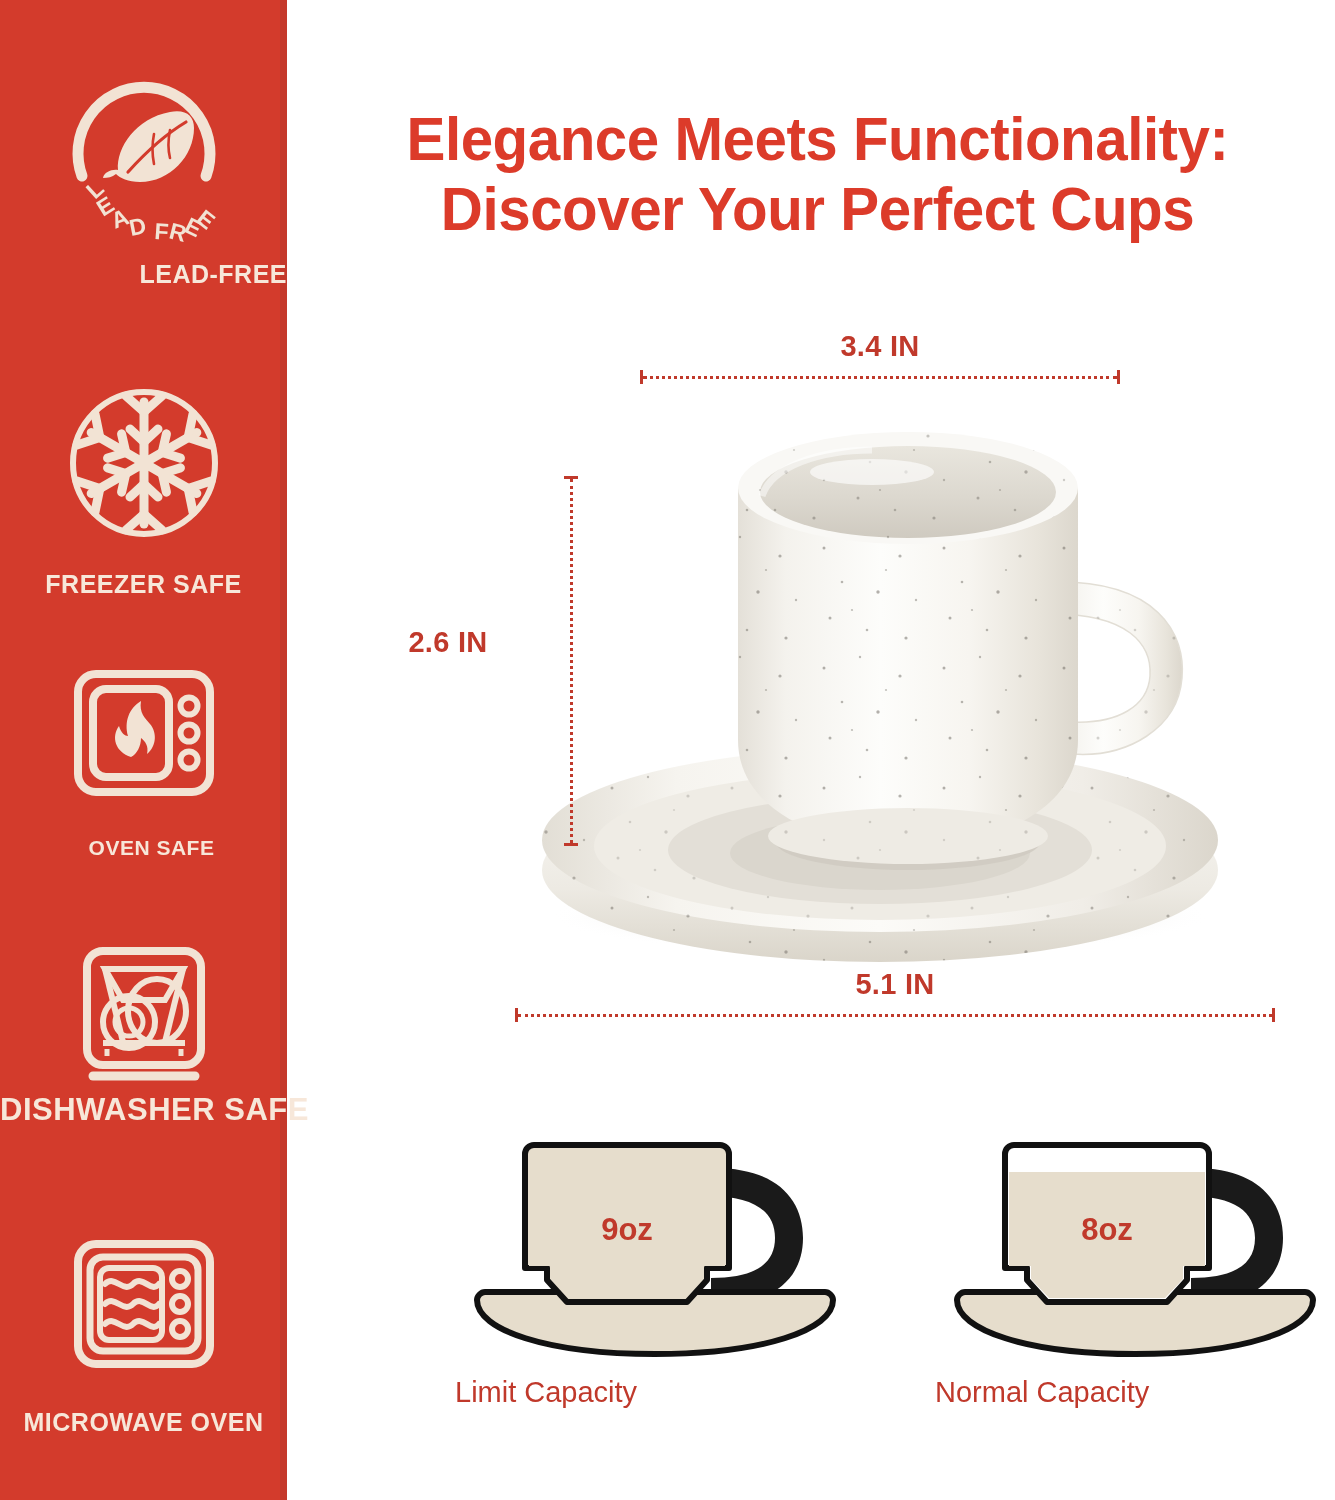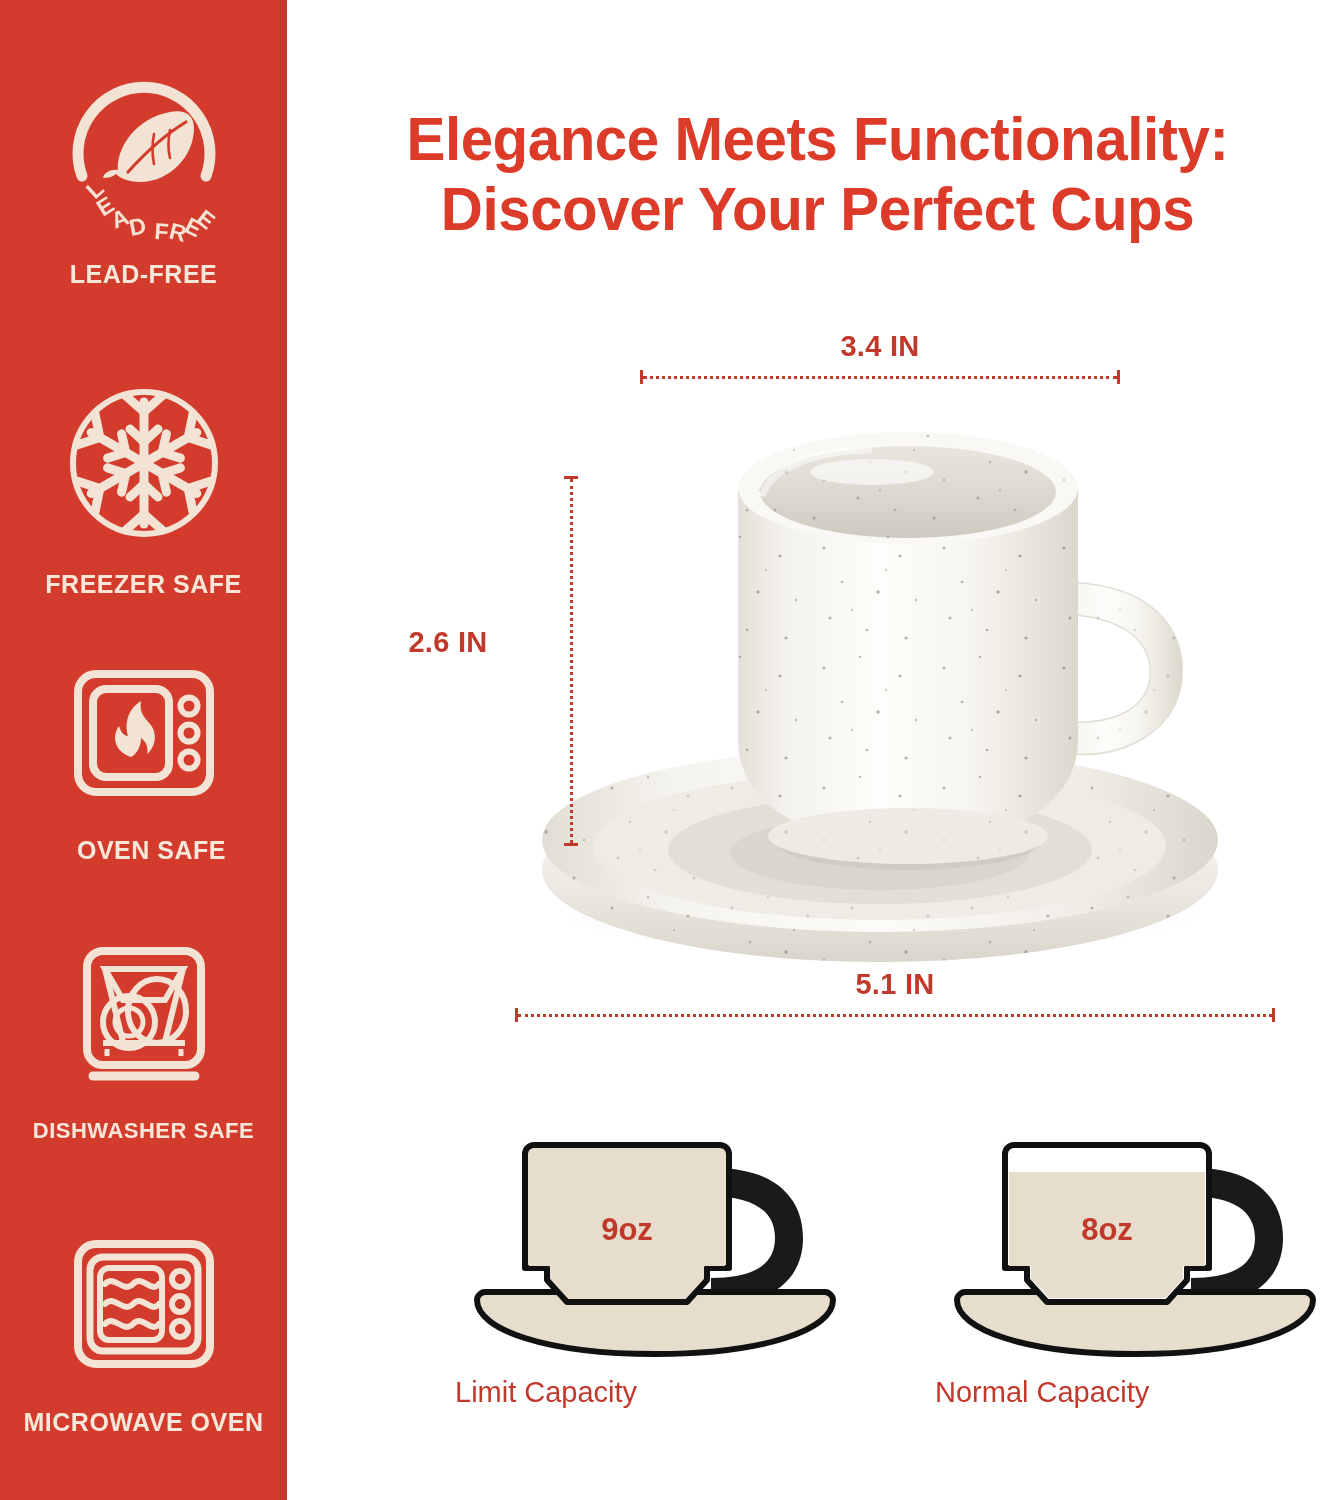--- a/index.html
+++ b/index.html
@@ -39,24 +39,24 @@
     white-space:nowrap;
   }
 
   
   #feat-lead      { top:72px;  }
   #feat-freezer   { top:382px; }
   #feat-oven      { top:660px; }
   #feat-dish      { top:942px; }
   #feat-micro     { top:1232px;}
 
-  #feat-lead    .feature-label { font-size:25px; margin-top:12px; }
+  #feat-lead    .feature-label { font-size:25px; margin-top:12px;text-align:right; }
   #feat-freezer .feature-label { font-size:25px; margin-top:22px; }
-  #feat-oven    .feature-label { font-size:25px; margin-top:26px;padding-left:16px; }
-  #feat-dish    .feature-label { font-size:22px; margin-top:26px; }
+  #feat-oven    .feature-label { font-size:21px; margin-top:26px;padding-left:16px; }
+  #feat-dish    .feature-label { font-size:31px; }
   #feat-micro   .feature-label { font-size:25px; margin-top:26px; }
 
   
   #headline {
     position:absolute;
     left:330px; top:104px;
     width:975px;
   }
   .headline-line {
     display:block;

